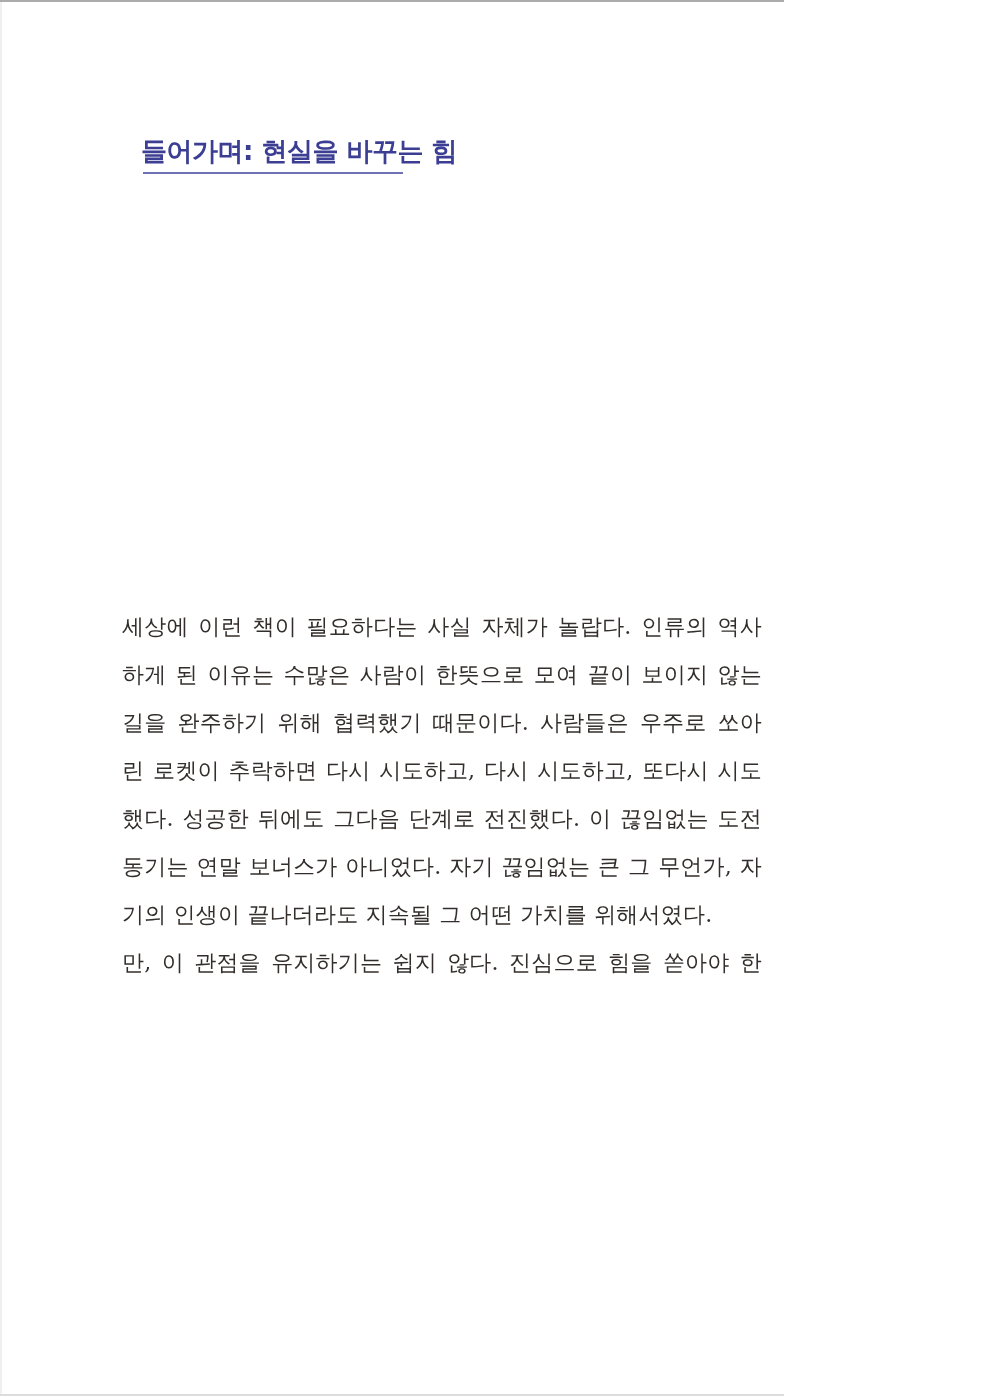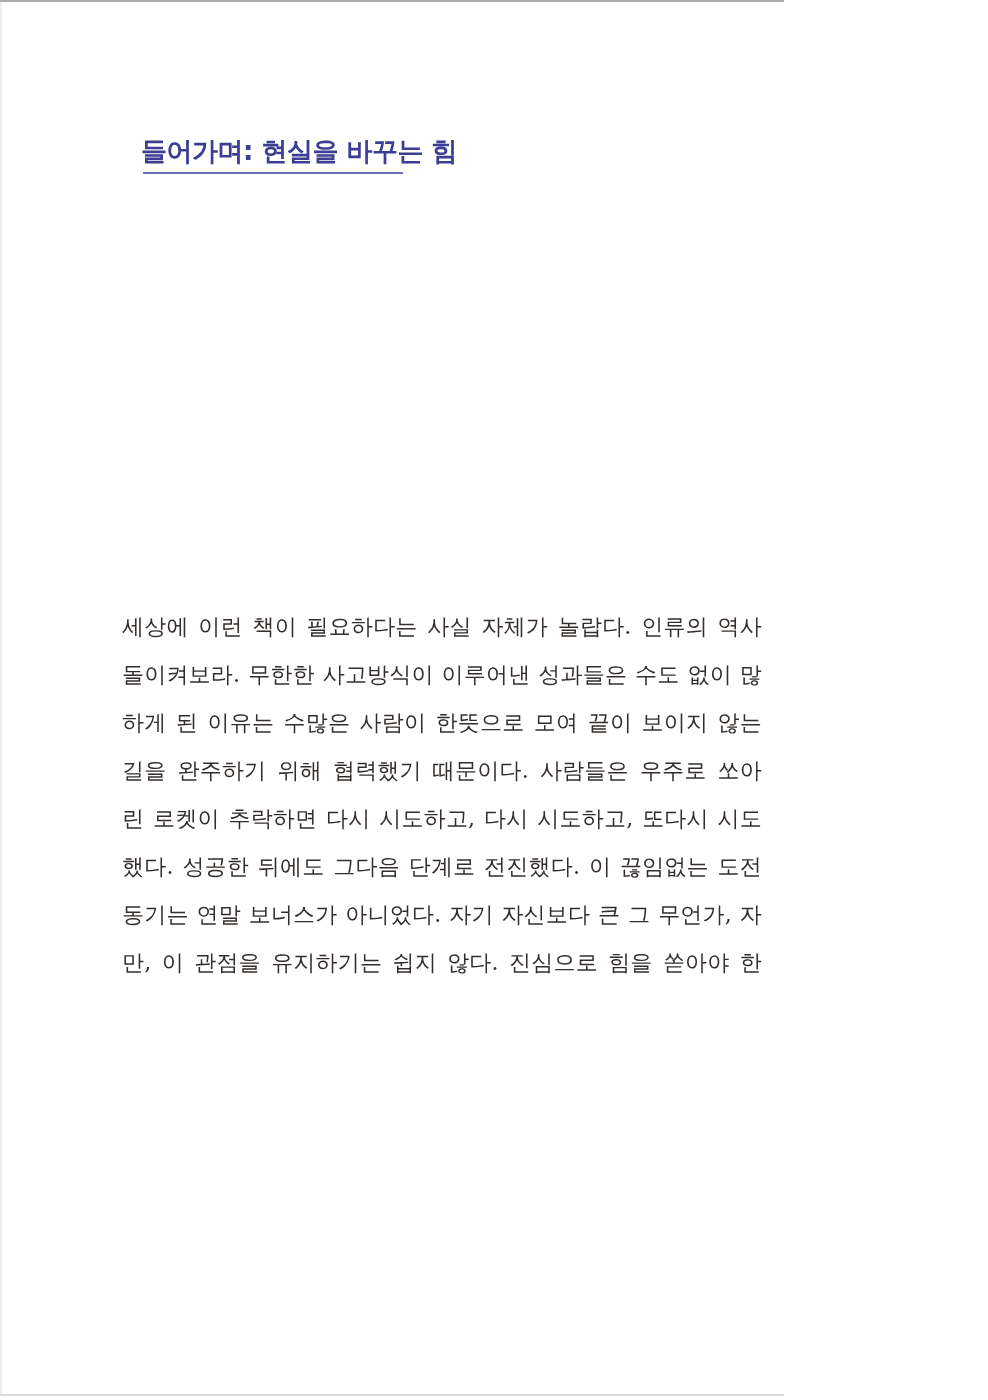--- a/index.html
+++ b/index.html
@@ -83,22 +83,22 @@
   <div class="edge-top"></div>
   <div class="edge-left"></div>
   <div class="edge-bottom"></div>
 
   <div class="chapter-header">들어가며: 현실을 바꾸는 힘</div>
 
   <div class="chapter-underline"></div>
 
   <div class="body-text">
     <div class="line just">세상에 이런 책이 필요하다는 사실 자체가 놀랍다. 인류의 역사를</div>
-    <div class="line just">돌이켜보라. 무한한 사고방식이 이루어낸 성과들은 수도 없이 많</div>
     <div class="line just">하게 된 이유는 수많은 사람이 한뜻으로 모여 끝이 보이지 않는 그</div>
     <div class="line just">길을 완주하기 위해 협력했기 때문이다. 사람들은 우주로 쏘아 올</div>
     <div class="line just">린 로켓이 추락하면 다시 시도하고, 다시 시도하고, 또다시 시도</div>
     <div class="line just">했다. 성공한 뒤에도 그다음 단계로 전진했다. 이 끊임없는 도전의</div>
-    <div class="line just">동기는 연말 보너스가 아니었다. 자기 자신보다 큰 그 무언가, 자</div>
+    <div class="line just">동기는 연말 보너스가 아니었다. 자기 끊임없는 큰 그 무언가, 자</div>
+    <div class="line">기의 인생이 끝나더라도 지속될 그 어떤 가치를 위해서였다.</div>
     <div class="line just">만, 이 관점을 유지하기는 쉽지 않다. 진심으로 힘을 쏟아야 한다.</div>
   </div>
 
 </div>
 
 </body></html>

